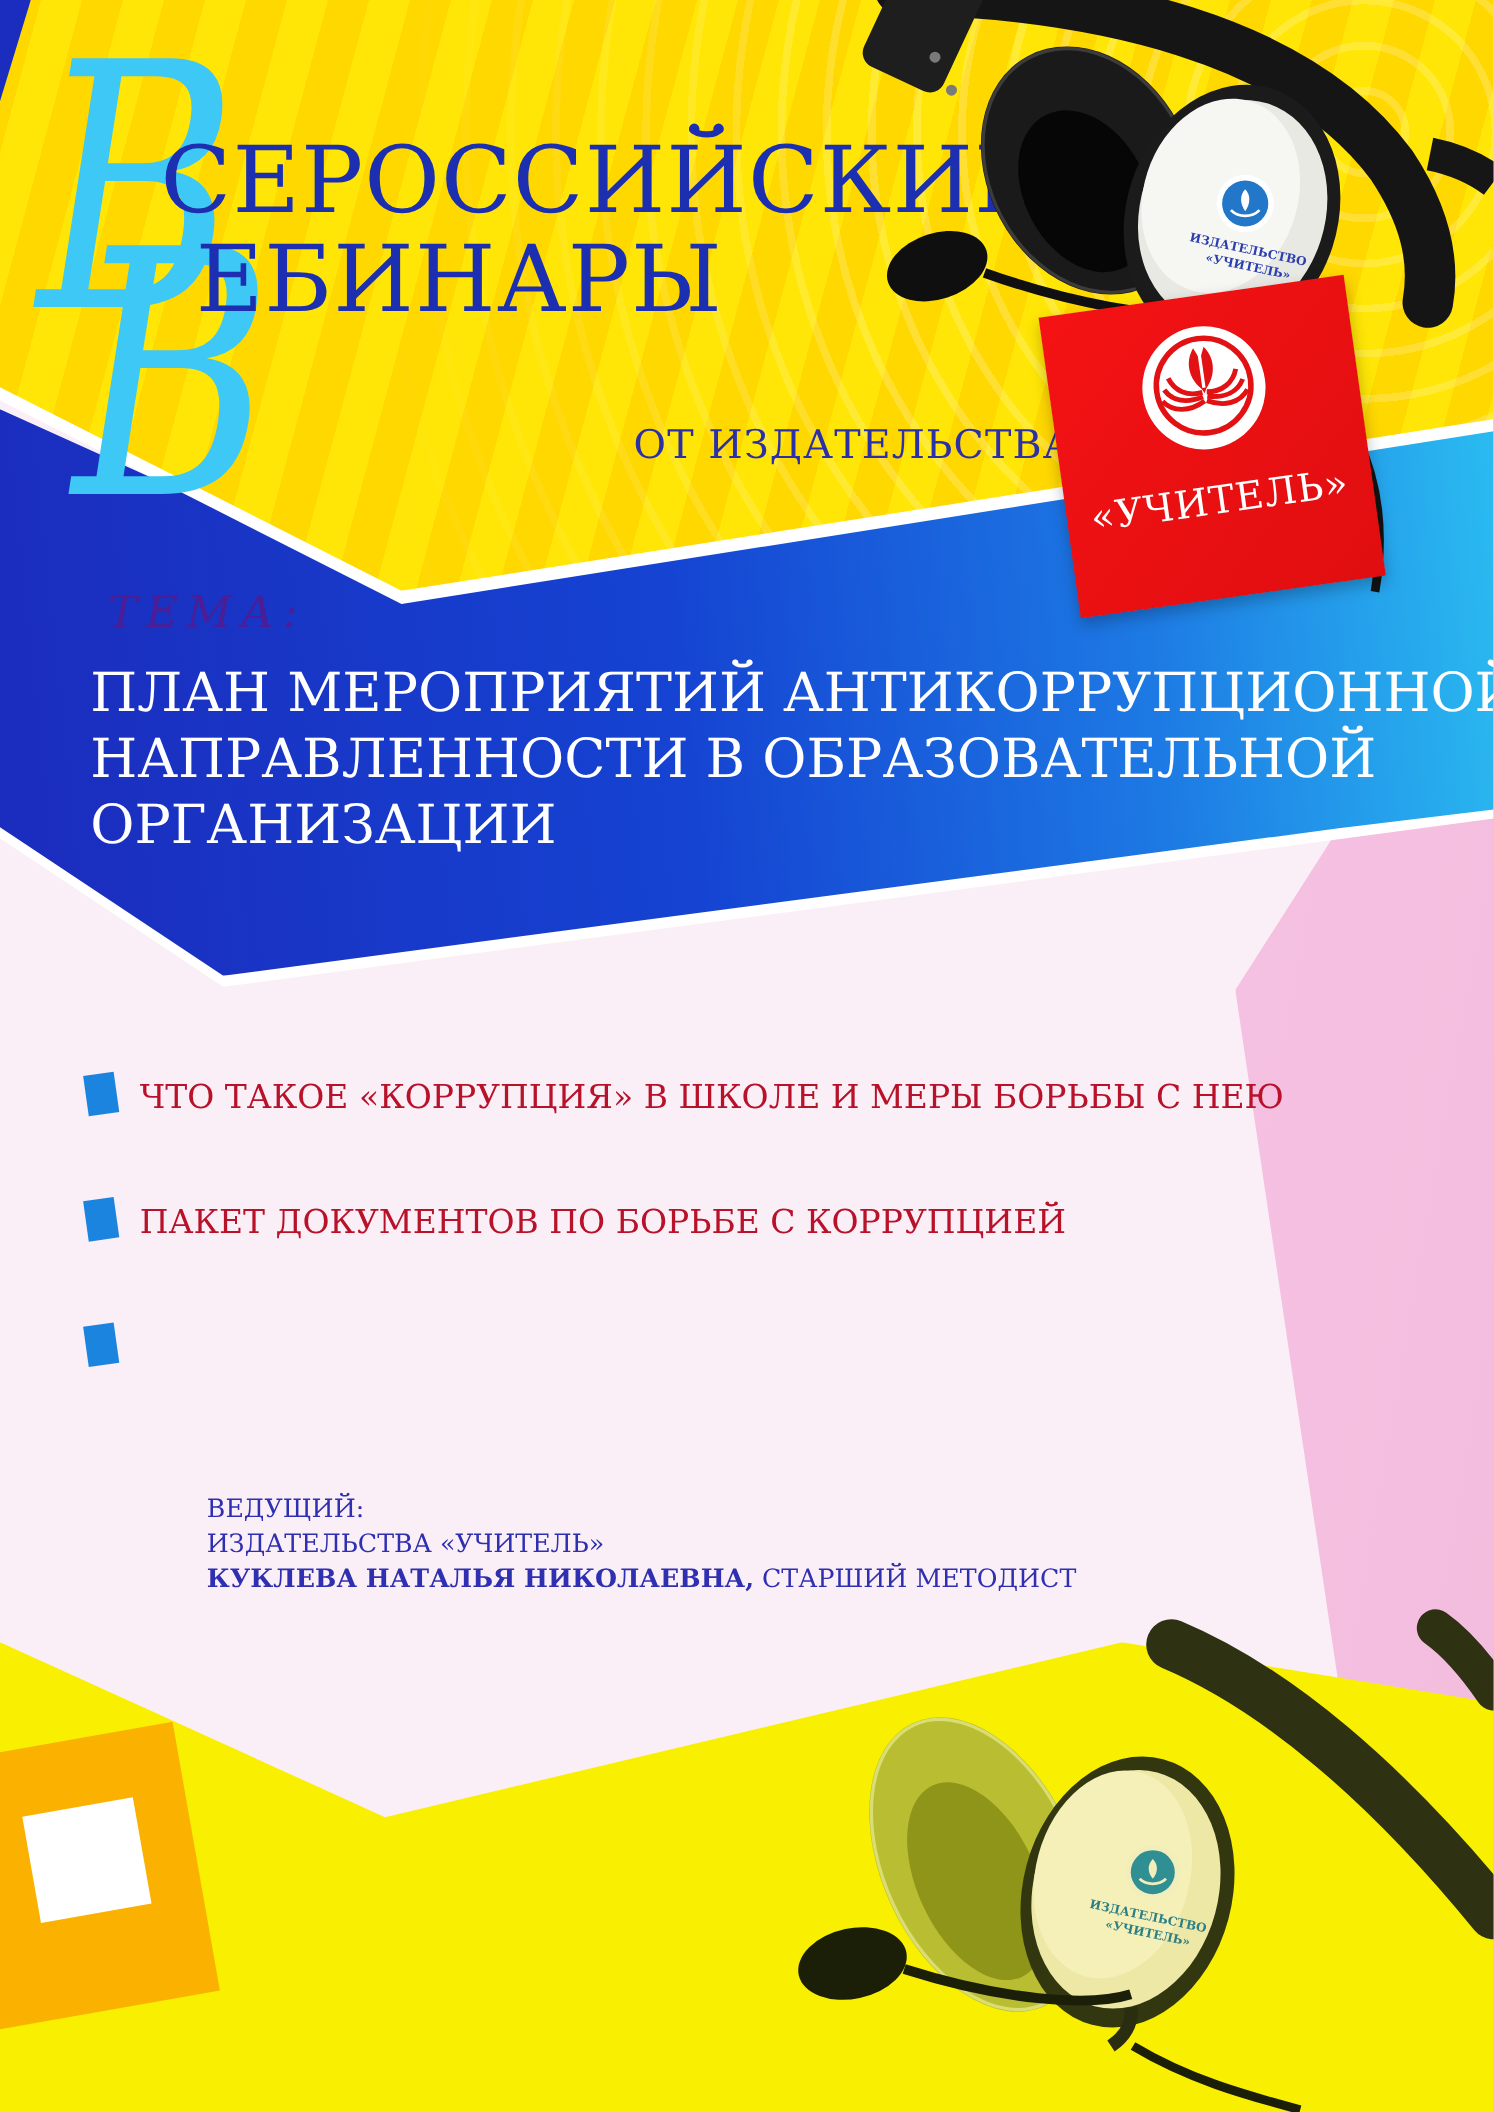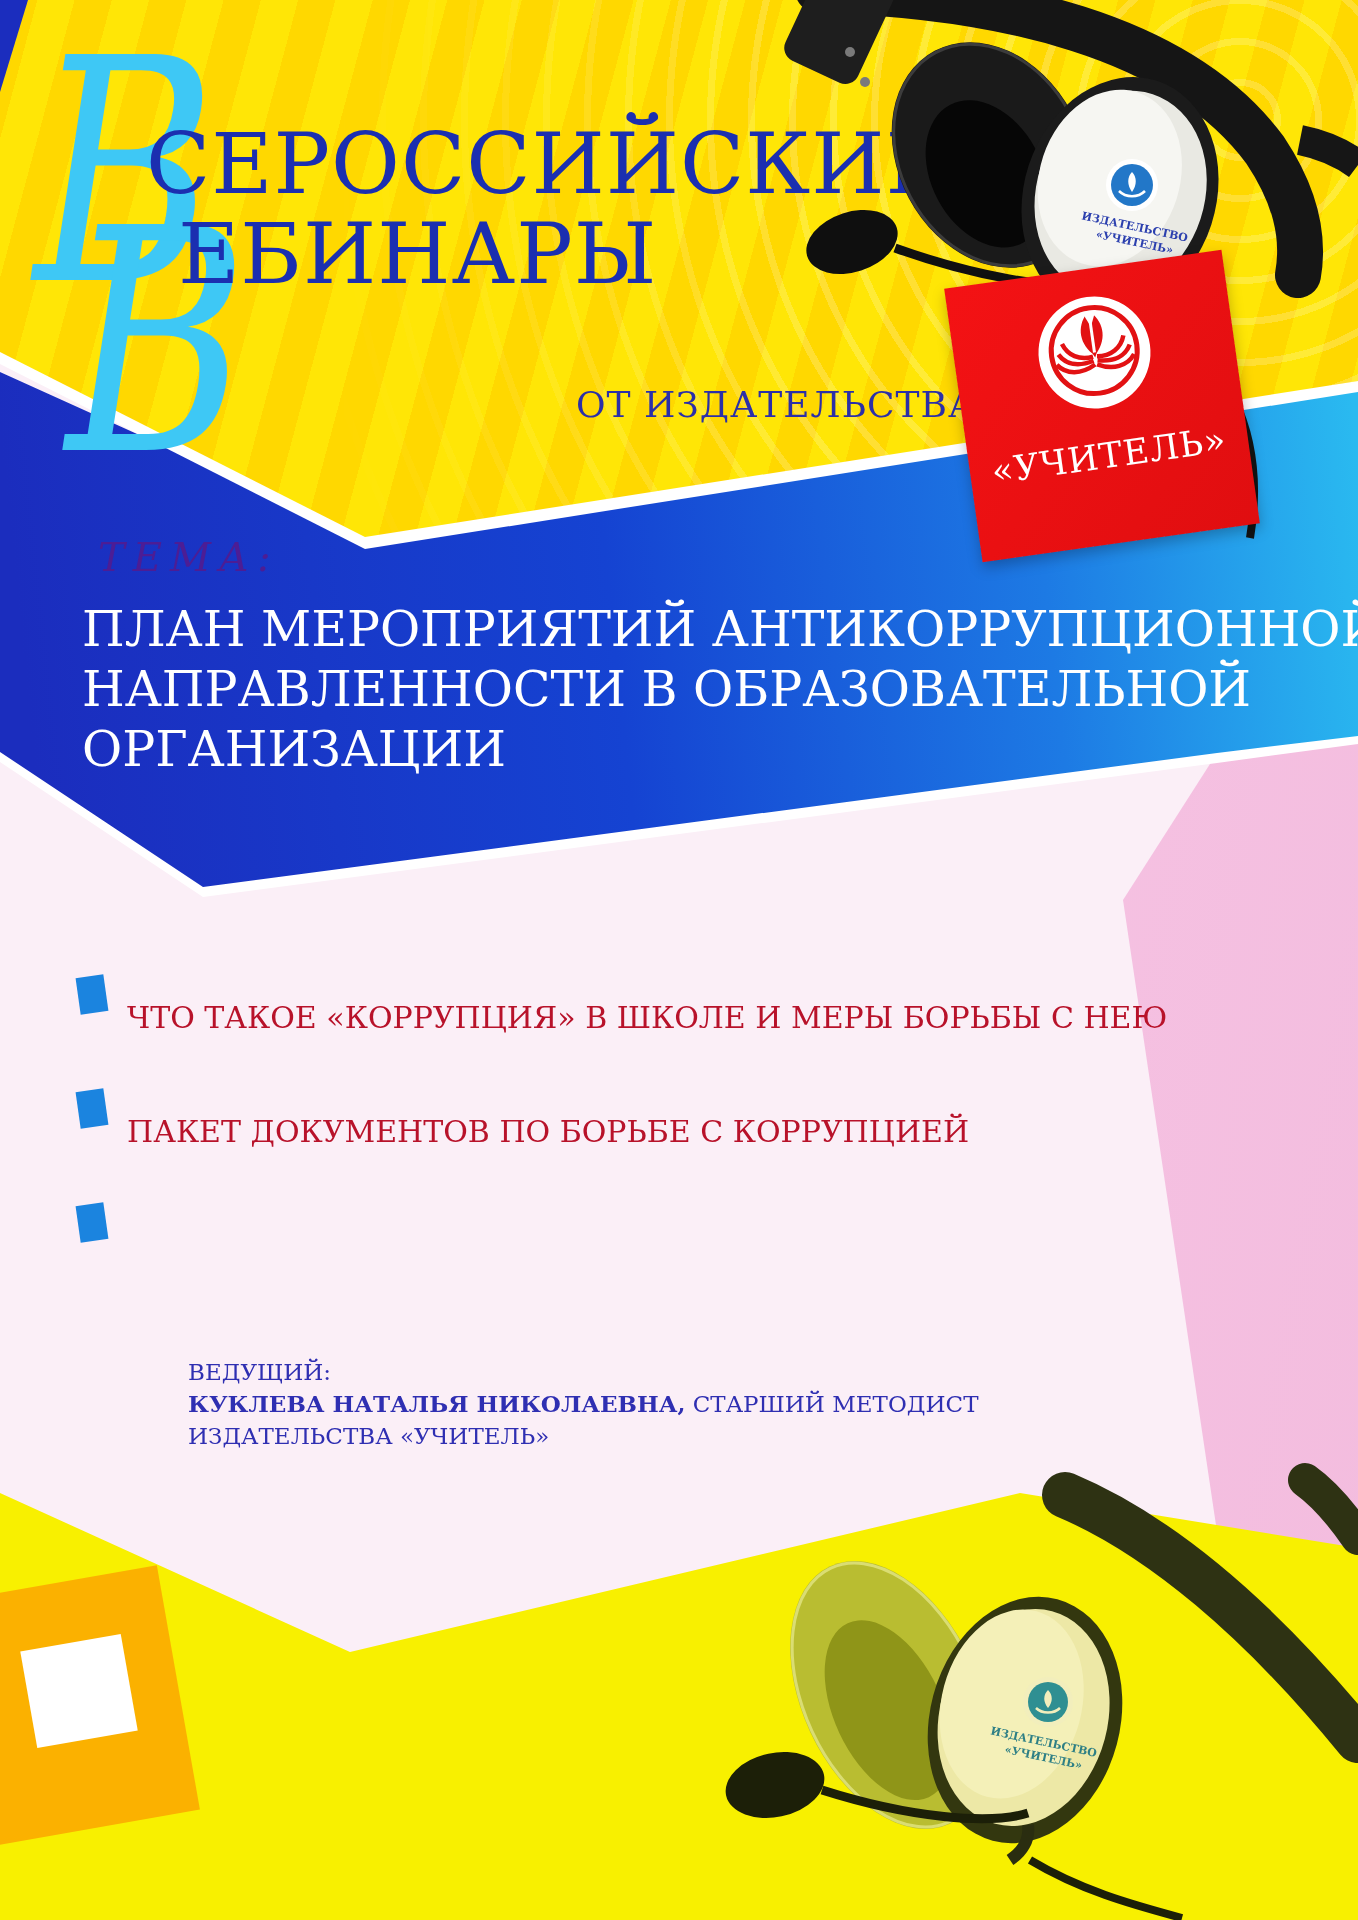--- a/index.html
+++ b/index.html
@@ -66,21 +66,21 @@
   }
   .brand-word{color:#1B2FB0;font-size:84px;line-height:1;letter-spacing:1px;white-space:nowrap;}
   .tagline{color:#2B2FA8;font-size:36px;letter-spacing:1px;white-space:nowrap;}
 
   
   .topic-label{color:#4c1d95;font-size:40px;letter-spacing:8px;font-style:italic;}
   .topic-line{color:#FFFFFF;font-size:49px;line-height:60px;white-space:nowrap;}
 
   
   .bullet{width:28px;height:37px;background:#1B84DF;transform:rotate(-8deg);}
-  .agenda-text{color:#B8122A;font-size:30px;white-space:nowrap;margin-top:20px;}
+  .agenda-text{color:#B8122A;font-size:30px;white-space:nowrap;}
 
   
   .presenter{color:#2F2FB2;font-size:23px;line-height:32px;}
   .presenter b{font-weight:bold;}
 
   
   .red-badge{
     left:962px;top:268px;width:280px;height:276px;
     transform:rotate(-8deg);
     background:linear-gradient(135deg,#F41214 0%,#E00E10 100%);
@@ -198,17 +198,17 @@
   </div>
 
   <div class="abs bullet" style="left:78px;top:976px;"></div>
   <div class="abs agenda-text" style="left:127px;top:980px;">ЧТО ТАКОЕ «КОРРУПЦИЯ» В ШКОЛЕ И МЕРЫ БОРЬБЫ С НЕЮ</div>
   <div class="abs bullet" style="left:78px;top:1090px;"></div>
   <div class="abs agenda-text" style="left:127px;top:1094px;">ПАКЕТ ДОКУМЕНТОВ ПО БОРЬБЕ С КОРРУПЦИЕЙ</div>
   <div class="abs bullet" style="left:78px;top:1204px;"></div>
 
   <div class="abs presenter" style="left:188px;top:1356px;width:980px;">
     <div>ВЕДУЩИЙ:</div>
+    <div>ИЗДАТЕЛЬСТВА «УЧИТЕЛЬ»</div>
     <div><b>КУКЛЕВА НАТАЛЬЯ НИКОЛАЕВНА,</b> <span>СТАРШИЙ МЕТОДИСТ</span></div>
-    <div>ИЗДАТЕЛЬСТВА «УЧИТЕЛЬ»</div>
   </div>
 
 </div>
 
 </body></html>

